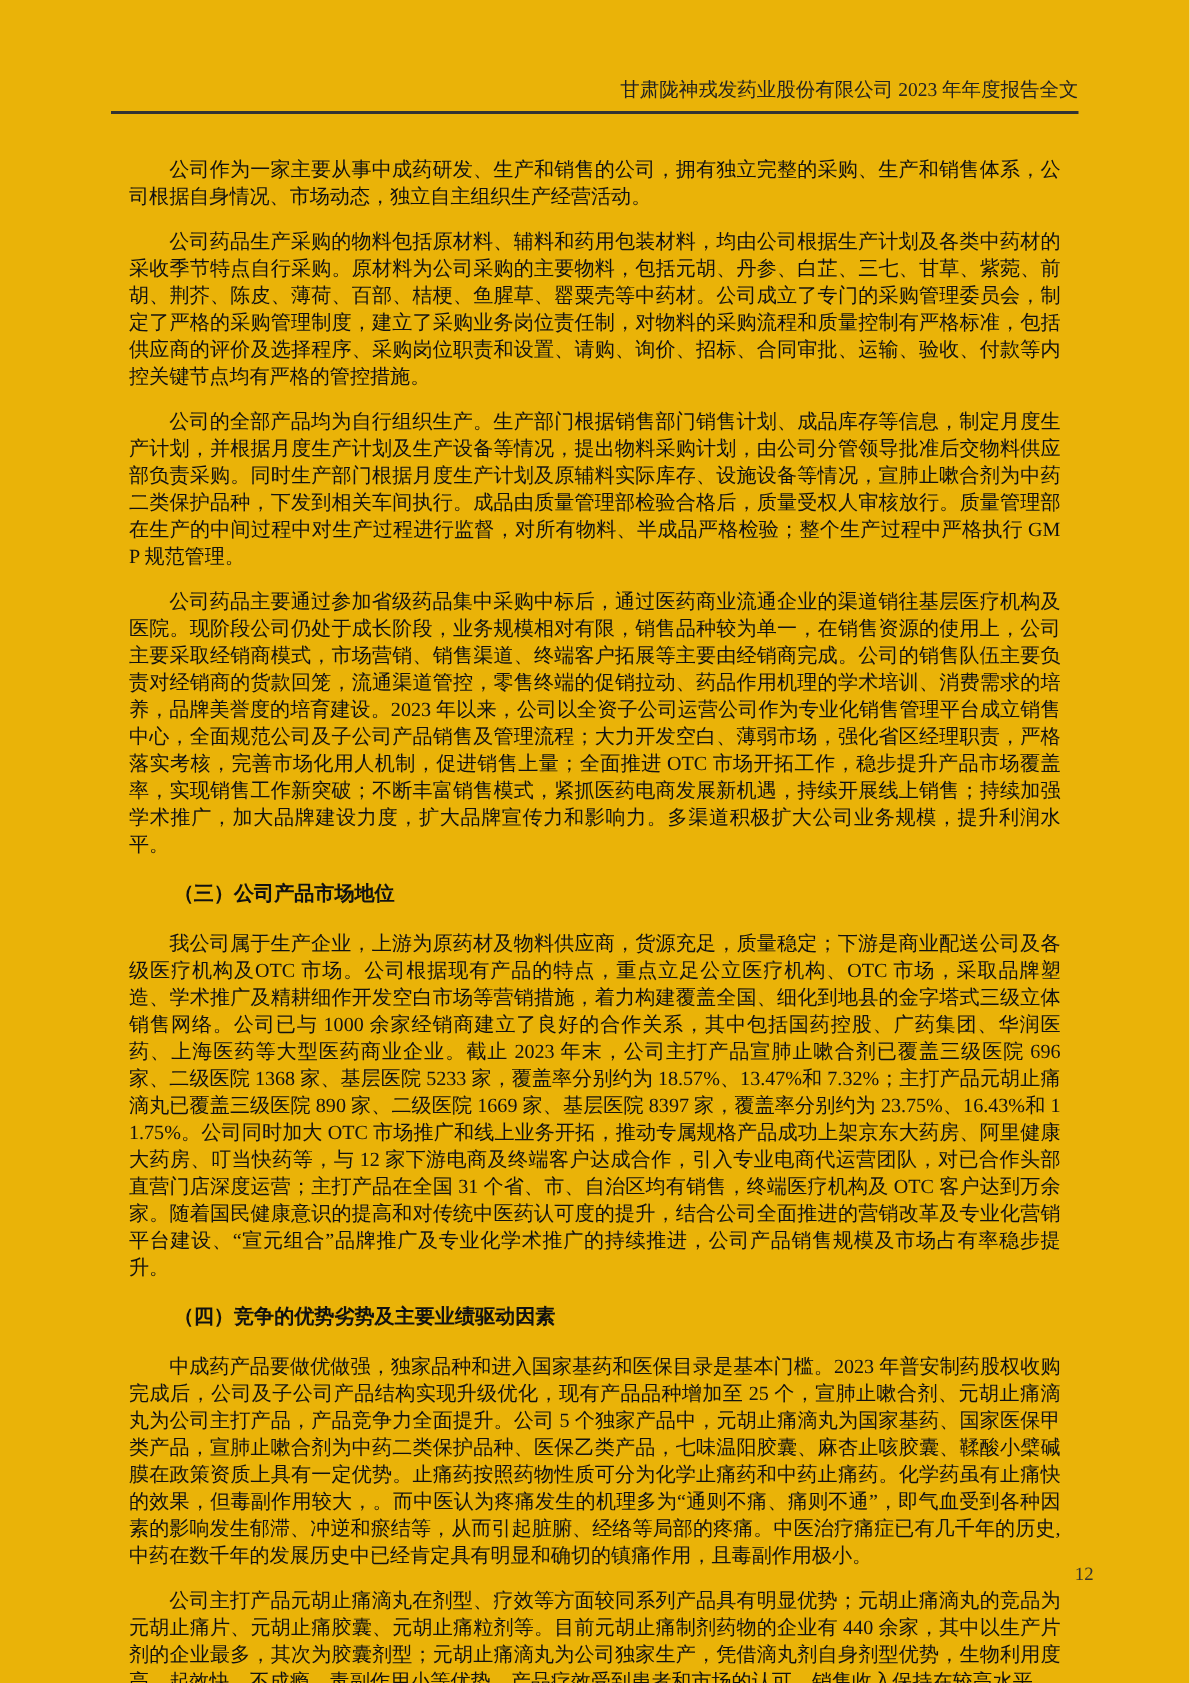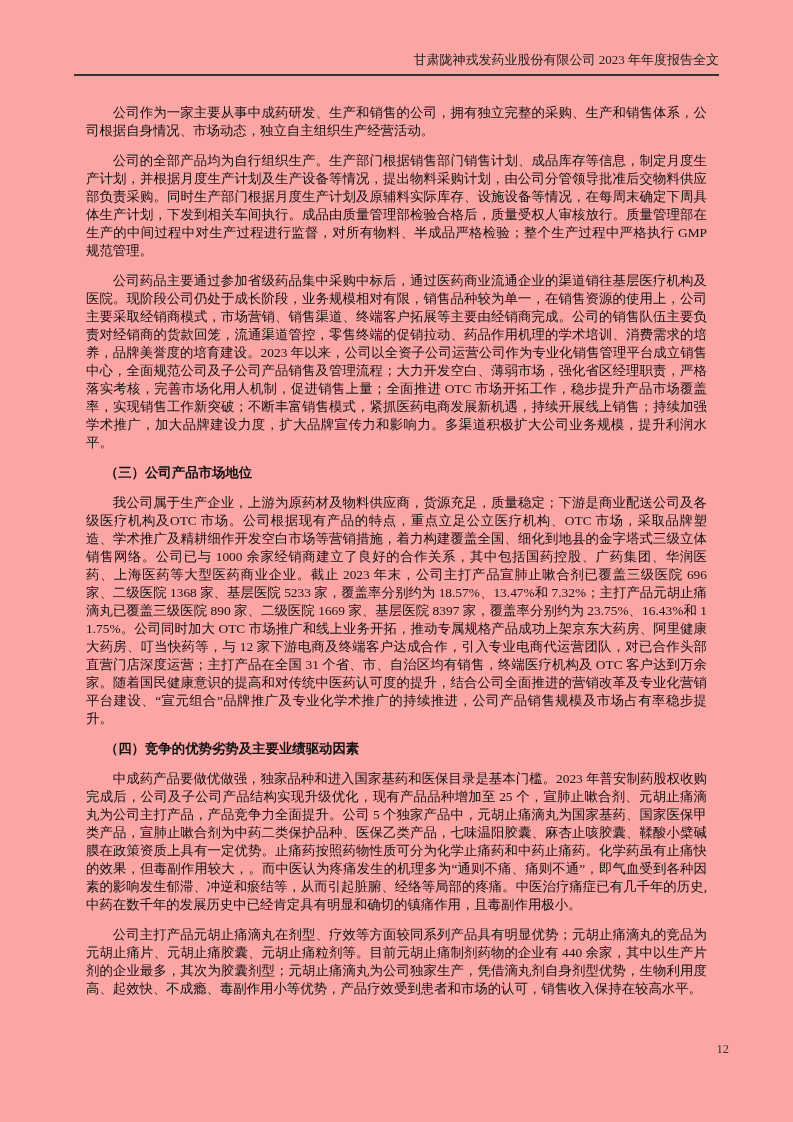--- a/index.html
+++ b/index.html
@@ -4,21 +4,21 @@
 <style>
   html, body {
     margin: 0;
     padding: 0;
     background: #ffffff;
   }
   .page {
     position: relative;
     width: 793px;
     height: 1122px;
-    background: #fca5a5;
+    background: #eab308;
     color: #111111;
     font-family: "Liberation Serif", "DejaVu Serif", serif;
     overflow: hidden;
   }
   .header {
     position: absolute;
     left: 74px;
     width: 645px;
     top: 50px;
     text-align: right;
@@ -38,21 +38,21 @@
     text-align: justify;
     text-justify: inter-character;
     color: #111111;
   }
   .content p {
     margin: 12px;
     text-indent: 2em;
     word-break: break-all;
   }
   .content .heading {
-    margin: 4px;
+    margin: 15px;
     text-indent: 2em;
     font-weight: 700;
     font-family: "Liberation Sans", "DejaVu Sans", sans-serif;
     font-size: 13.4px;
   }
   .footer {
     position: absolute;
     left: 84px;
     width: 645px;
     top: 1042px;
@@ -65,21 +65,22 @@
 <body>
 
 <div class="page">
 
   <div class="header">
     <span>甘肃陇神戎发药业股份有限公司 2023 年年度报告全文</span>
   </div>
 
   <div class="content">
     <p>公司作为一家主要从事中成药研发、生产和销售的公司，拥有独立完整的采购、生产和销售体系，公司根据自身情况、市场动态，独立自主组织生产经营活动。</p>
-    <p>公司的全部产品均为自行组织生产。生产部门根据销售部门销售计划、成品库存等信息，制定月度生产计划，并根据月度生产计划及生产设备等情况，提出物料采购计划，由公司分管领导批准后交物料供应部负责采购。同时生产部门根据月度生产计划及原辅料实际库存、设施设备等情况，在每周末确定下周具体生产计划，下发到相关车间执行。成品由质量管理部检验合格后，质量受权人审核放行。质量管理部在生产的中间过程中对生产过程进行监督，对所有物料、半成品严格检验；整个生产过程中严格执行 GMP 规范管理。</p>
+    <p>公司药品生产采购的物料包括原材料、辅料和药用包装材料，均由公司根据生产计划及各类中药材的采收季节特点自行采购。原材料为公司采购的主要物料，包括元胡、丹参、白芷、三七、甘草、紫菀、前胡、荆芥、陈皮、薄荷、百部、桔梗、鱼腥草、罂粟壳等中药材。公司成立了专门的采购管理委员会，制定了严格的采购管理制度，建立了采购业务岗位责任制，对物料的采购流程和质量控制有严格标准，包括供应商的评价及选择程序、采购岗位职责和设置、请购、询价、招标、合同审批、运输、验收、付款等内控关键节点均有严格的管控措施。</p>
+    <p>公司的全部产品均为自行组织生产。生产部门根据销售部门销售计划、成品库存等信息，制定月度生产计划，并根据月度生产计划及生产设备等情况，提出物料采购计划，由公司分管领导批准后交物料供应部负责采购。同时生产部门根据月度生产计划及原辅料实际库存、设施设备等情况，宣肺止嗽合剂为中药二类保护品种，下发到相关车间执行。成品由质量管理部检验合格后，质量受权人审核放行。质量管理部在生产的中间过程中对生产过程进行监督，对所有物料、半成品严格检验；整个生产过程中严格执行 GMP 规范管理。</p>
     <p>公司药品主要通过参加省级药品集中采购中标后，通过医药商业流通企业的渠道销往基层医疗机构及医院。现阶段公司仍处于成长阶段，业务规模相对有限，销售品种较为单一，在销售资源的使用上，公司主要采取经销商模式，市场营销、销售渠道、终端客户拓展等主要由经销商完成。公司的销售队伍主要负责对经销商的货款回笼，流通渠道管控，零售终端的促销拉动、药品作用机理的学术培训、消费需求的培养，品牌美誉度的培育建设。2023 年以来，公司以全资子公司运营公司作为专业化销售管理平台成立销售中心，全面规范公司及子公司产品销售及管理流程；大力开发空白、薄弱市场，强化省区经理职责，严格落实考核，完善市场化用人机制，促进销售上量；全面推进 OTC 市场开拓工作，稳步提升产品市场覆盖率，实现销售工作新突破；不断丰富销售模式，紧抓医药电商发展新机遇，持续开展线上销售；持续加强学术推广，加大品牌建设力度，扩大品牌宣传力和影响力。多渠道积极扩大公司业务规模，提升利润水平。</p>
 
     <p class="heading">（三）公司产品市场地位</p>
     <p>我公司属于生产企业，上游为原药材及物料供应商，货源充足，质量稳定；下游是商业配送公司及各级医疗机构及OTC 市场。公司根据现有产品的特点，重点立足公立医疗机构、OTC 市场，采取品牌塑造、学术推广及精耕细作开发空白市场等营销措施，着力构建覆盖全国、细化到地县的金字塔式三级立体销售网络。公司已与 1000 余家经销商建立了良好的合作关系，其中包括国药控股、广药集团、华润医药、上海医药等大型医药商业企业。截止 2023 年末，公司主打产品宣肺止嗽合剂已覆盖三级医院 696 家、二级医院 1368 家、基层医院 5233 家，覆盖率分别约为 18.57%、13.47%和 7.32%；主打产品元胡止痛滴丸已覆盖三级医院 890 家、二级医院 1669 家、基层医院 8397 家，覆盖率分别约为 23.75%、16.43%和 11.75%。公司同时加大 OTC 市场推广和线上业务开拓，推动专属规格产品成功上架京东大药房、阿里健康大药房、叮当快药等，与 12 家下游电商及终端客户达成合作，引入专业电商代运营团队，对已合作头部直营门店深度运营；主打产品在全国 31 个省、市、自治区均有销售，终端医疗机构及 OTC 客户达到万余家。随着国民健康意识的提高和对传统中医药认可度的提升，结合公司全面推进的营销改革及专业化营销平台建设、“宣元组合”品牌推广及专业化学术推广的持续推进，公司产品销售规模及市场占有率稳步提升。</p>
 
     <p class="heading">（四）竞争的优势劣势及主要业绩驱动因素</p>
     <p>中成药产品要做优做强，独家品种和进入国家基药和医保目录是基本门槛。2023 年普安制药股权收购完成后，公司及子公司产品结构实现升级优化，现有产品品种增加至 25 个，宣肺止嗽合剂、元胡止痛滴丸为公司主打产品，产品竞争力全面提升。公司 5 个独家产品中，元胡止痛滴丸为国家基药、国家医保甲类产品，宣肺止嗽合剂为中药二类保护品种、医保乙类产品，七味温阳胶囊、麻杏止咳胶囊、鞣酸小檗碱膜在政策资质上具有一定优势。止痛药按照药物性质可分为化学止痛药和中药止痛药。化学药虽有止痛快的效果，但毒副作用较大，。而中医认为疼痛发生的机理多为“通则不痛、痛则不通”，即气血受到各种因素的影响发生郁滞、冲逆和瘀结等，从而引起脏腑、经络等局部的疼痛。中医治疗痛症已有几千年的历史,中药在数千年的发展历史中已经肯定具有明显和确切的镇痛作用，且毒副作用极小。</p>
     <p>公司主打产品元胡止痛滴丸在剂型、疗效等方面较同系列产品具有明显优势；元胡止痛滴丸的竞品为元胡止痛片、元胡止痛胶囊、元胡止痛粒剂等。目前元胡止痛制剂药物的企业有 440 余家，其中以生产片剂的企业最多，其次为胶囊剂型；元胡止痛滴丸为公司独家生产，凭借滴丸剂自身剂型优势，生物利用度高、起效快、不成瘾、毒副作用小等优势，产品疗效受到患者和市场的认可，销售收入保持在较高水平。</p>
   </div>
 

